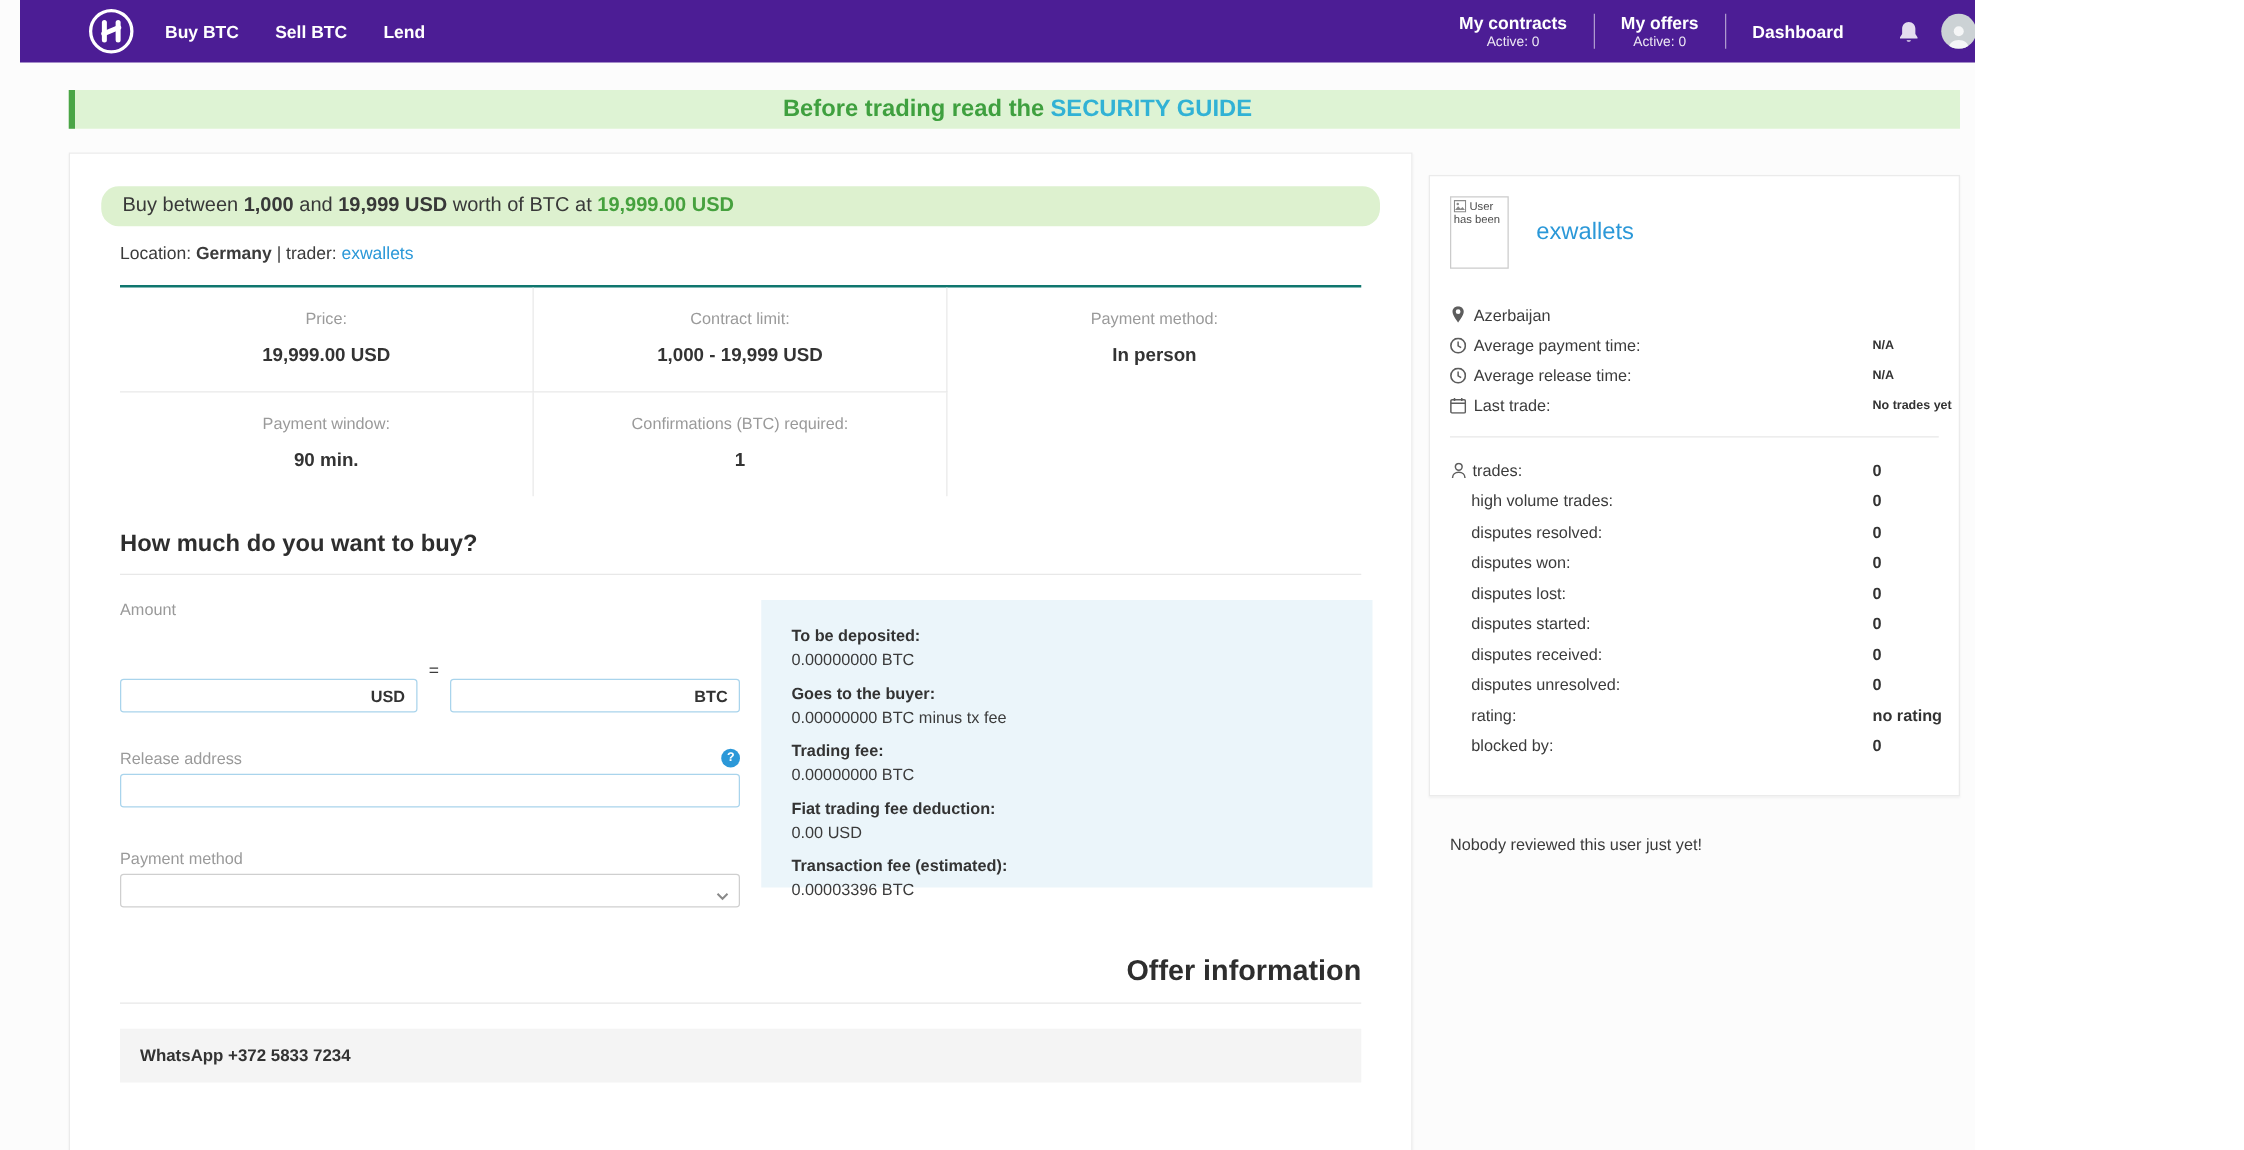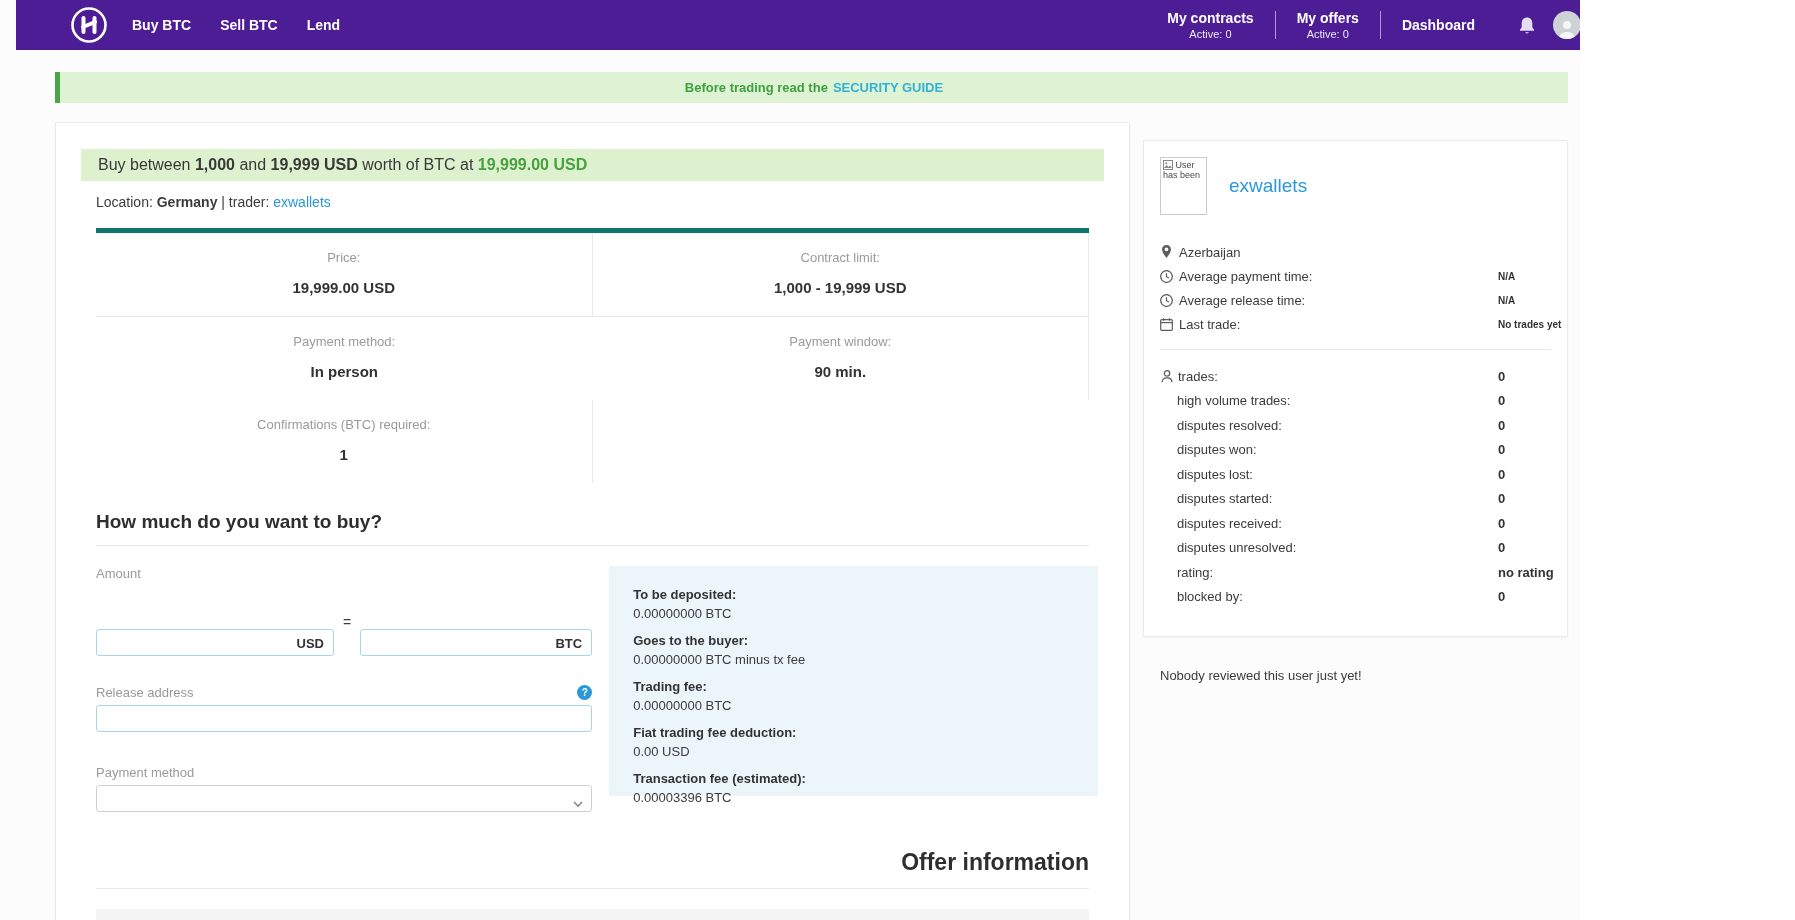--- a/index.html
+++ b/index.html
@@ -19,38 +19,38 @@
   .nav-block .lbl { color:#ffffff; font-size:14px; font-weight:700; white-space:nowrap; }
   .nav-block .sub { color:rgba(255,255,255,0.9); font-size:11px; margin-top:2px; white-space:nowrap; }
   .nav-sep { width:1px; height:28px; background:rgba(255,255,255,0.55); }
   .bell { margin-left:22px; cursor:pointer; display:flex; align-items:center; }
   .avatar { width:28px; height:28px; border-radius:50%; background:#ccd2d5; margin-left:17px;
     overflow:hidden; display:flex; align-items:flex-end; justify-content:center; cursor:pointer; }
 
   
   .banner { position:absolute; left:55px; top:72px; width:1513px; height:31px;
     background:#def3d4; border-left:5px solid #4aa546; display:flex; align-items:center; justify-content:center;
-    font-size:13px; font-weight:700; color:#3fa03f; }
+    font-size:19px; font-weight:700; color:#3fa03f; }
   .banner a { color:#31b2d5; text-decoration:none; cursor:pointer; margin-left:5px; }
 
   
   .card { background:#ffffff; border:1px solid #ebebeb; box-shadow:0 1px 2px rgba(0,0,0,0.05); }
   .main-card { position:absolute; left:55px; top:122px; width:1075px; height:860px; padding:0 40px; }
   .side-card { position:absolute; left:1143px; top:140px; width:425px; height:497px; padding:16px; overflow:hidden; }
 
   
   .offer-strip { margin:26px -15px 0; background:#ddf1cf; padding:6px 17px; font-size:16px; color:#383838;
-    line-height:20px; }
+    line-height:20px;border-radius:14px; }
   .offer-strip b { font-weight:700; }
   .offer-strip .price { color:#46a13e; font-weight:700; }
   .location-line { margin-top:13px; font-size:14px; color:#3b3b3b; }
   .location-line b { font-weight:700; }
   .location-line a { color:#2b98d8; text-decoration:none; cursor:pointer; }
 
-  .details { display:grid; grid-template-columns:1fr 1fr; border-top:5px solid #0f766e; margin-top:18px; }
+  .details { display:grid; grid-template-columns:1fr 1fr 1fr; border-top:2px solid #0f766e; margin-top:18px; }
   .dcell { text-align:center; padding:17px 8px 20px; }
   .dcell.br { border-right:1px solid #e9e9e9; }
   .dcell.bb { border-bottom:1px solid #e9e9e9; }
   .dlabel { color:#9a9a9a; font-size:13px; margin-bottom:14px; }
   .dvalue { color:#333333; font-size:15px; font-weight:700; }
 
   .section-h { margin-top:28px; font-size:19px; font-weight:700; color:#2e2e2e; }
   .hr { border:0; border-top:1px solid #e8e8e8; margin:12px 0 0; }
 
   .form-row { display:flex; margin-top:20px; align-items:flex-start; }

